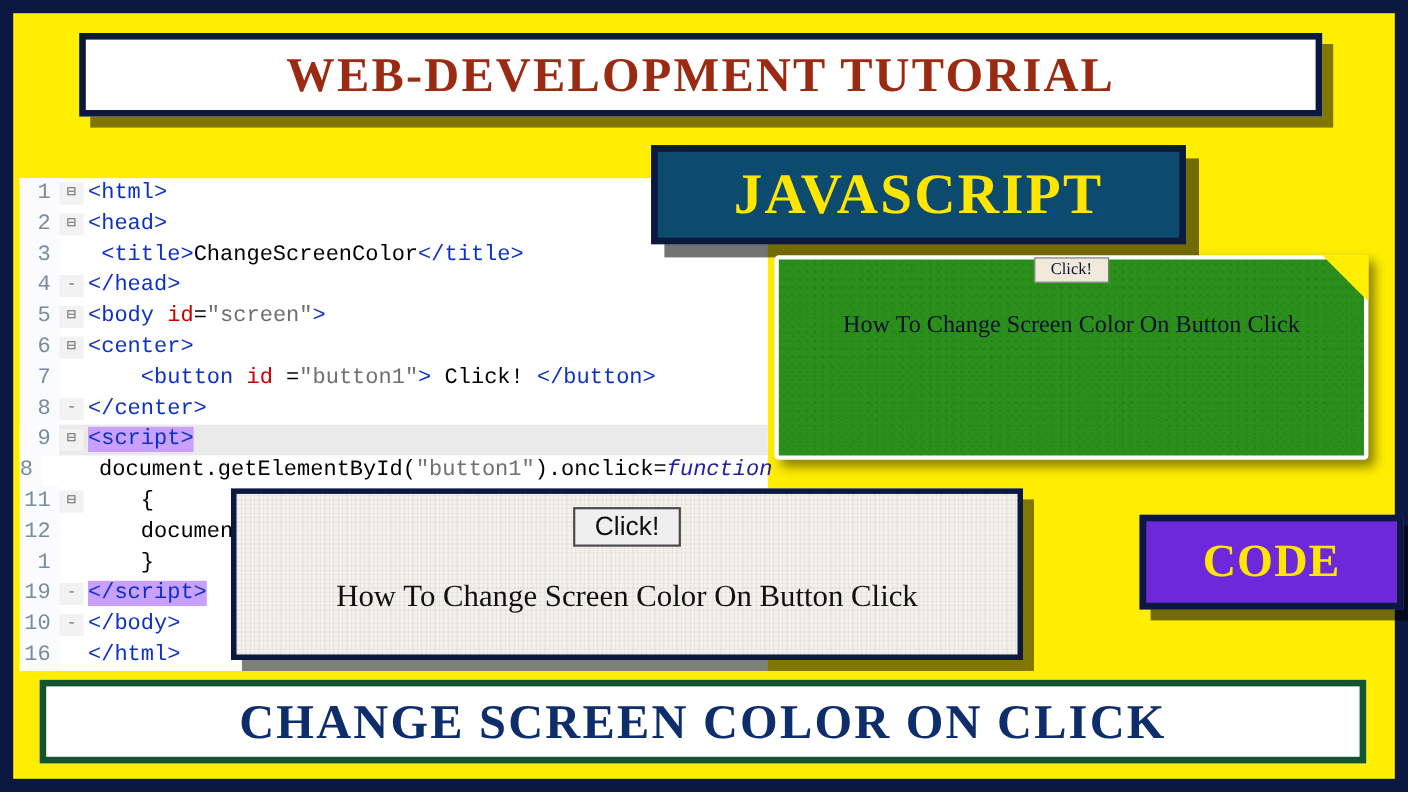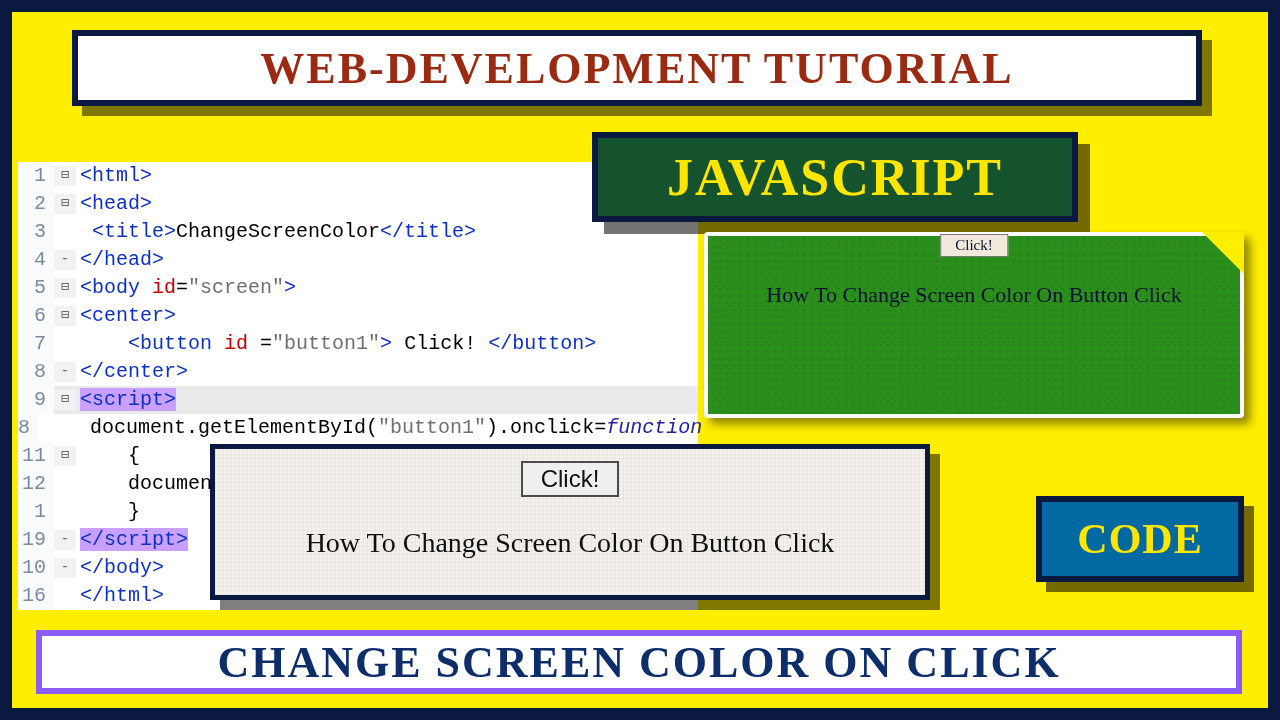--- a/index.html
+++ b/index.html
@@ -51,21 +51,21 @@
   .str  { color: #6f6f6f; }
   .kw   { color: #2020a0; font-style: italic; }
   .hl   { background: #c9a0ff; margin-top: 20px; }
   .row-hl { background: #eaeaea; }
 
   
   .js-badge {
     position: absolute;
     top: 120px; left: 580px;
     width: 486px; height: 90px;
-    background: #14532d;
+    background: #0c4a6e;
     border: 6px solid #0b1840;
     display: flex; align-items: center; justify-content: center;
     box-shadow: 12px 12px 0 rgba(0,0,0,0.55);
   }
   .js-badge-text {
     font-family: Georgia, 'Times New Roman', serif;
     font-weight: 900;
     font-size: 52px;
     color: #ffe600;
     letter-spacing: 2px;
@@ -138,42 +138,42 @@
   }
   .white-preview .caption {
     margin-top: 30px;
     font-family: 'Times New Roman', serif;
     font-size: 28px;
   }
 
   
   .code-badge {
     position: absolute;
-    top: 484px; left: 1024px;
-    width: 208px; height: 86px;
-    background: #0369a1;
+    top: 456px; left: 1024px;
+    width: 240px; height: 86px;
+    background: #6d28d9;
     border: 6px solid #0b1840;
     display: flex; align-items: center; justify-content: center;
     box-shadow: 10px 10px 0 rgba(0,0,0,0.55);
   }
   .code-badge-text {
     font-family: Georgia, 'Times New Roman', serif;
     font-weight: 900;
     font-size: 42px;
     color: #ffe600;
     letter-spacing: 1px;
   }
 
   
   .bottom-banner {
     position: absolute;
     bottom: 14px; left: 24px;
-    width: 1206px; height: 64px;
+    width: 1206px; height: 76px;
     background: #ffffff;
-    border: 6px solid #8b5cf6;
+    border: 6px solid #14532d;
     display: flex; align-items: center; justify-content: center;
   }
   .bottom-banner-text {
     font-family: Georgia, 'Times New Roman', serif;
     font-weight: 900;
     font-size: 44px;
     letter-spacing: 2px;
     color: #0d2d6b;
   }
 </style>

